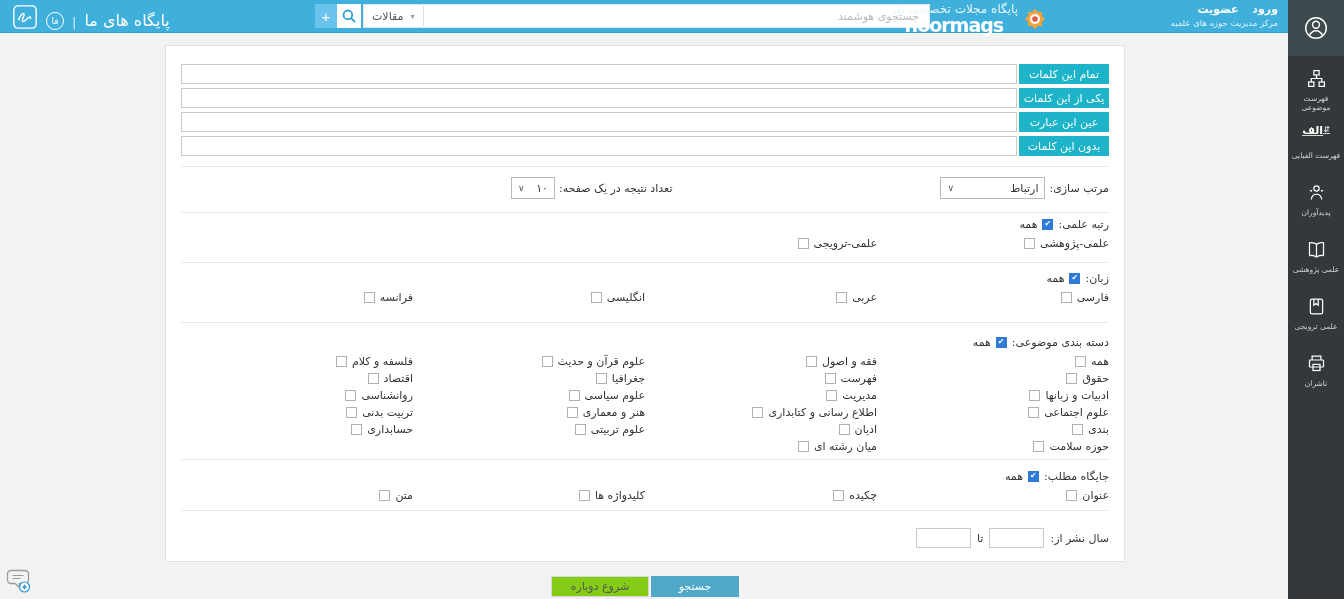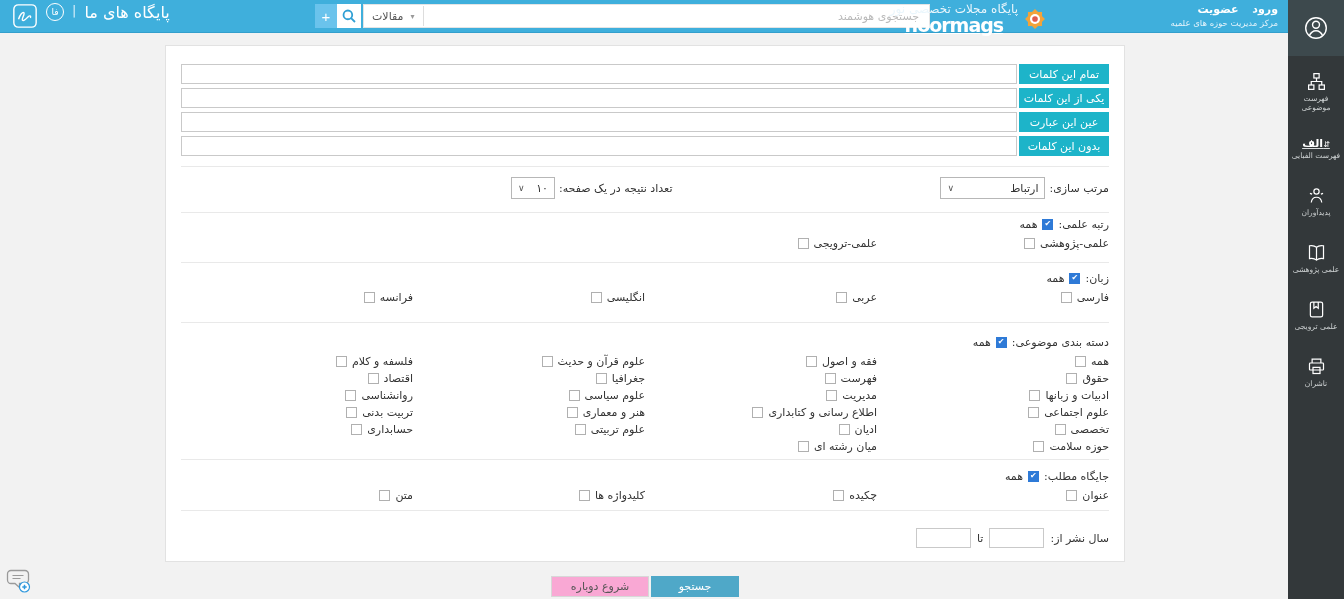--- a/index.html
+++ b/index.html
@@ -2,21 +2,21 @@
 <html lang="fa"><head>
 <meta charset="utf-8">
 <style>
   * { box-sizing: border-box; margin: 0; padding: 0; }
   html,body { width:1344px; height:599px; overflow:hidden; }
   body { font-family:"DejaVu Sans", sans-serif; background:#f2f2f2; position:relative; }
 
   
   .topbar { position:absolute; left:0; top:0; width:1288px; height:33px;
             background:#3fafdc; border-bottom:1px solid #339fcc; z-index:5; }
-  .tb-left { position:absolute; left:12px; top:3px; height:27px; display:flex; align-items:flex-start; gap:8px; color:#fff; }
+  .tb-left { position:absolute; left:12px; top:3px; height:27px; display:flex; align-items:flex-end; gap:8px; color:#fff; }
   .sq-icon { width:26px; height:26px; display:inline-flex; }
   .fa-badge { width:18px; height:18px; border:1px solid #fff; border-radius:50%; color:#fff;
               font-size:9px; display:inline-flex; align-items:center; justify-content:center; cursor:pointer; }
   .tb-sep { color:#d8eefa; font-size:13px; }
   .tb-link { color:#fff; font-size:16px; text-decoration:none; cursor:pointer; }
 
   .search-cluster { position:absolute; left:315px; top:4px; width:615px; height:24px; display:flex; }
   .plus-btn { width:22px; height:24px; background:#6ac3ec; border:none; color:#fff; font-size:15px; cursor:pointer; }
   .qbtn { width:24px; height:24px; background:#fff; border:none; padding:3px; cursor:pointer; }
   .search-input-wrap { position:relative; flex:1; height:24px; margin-left:2px; }
@@ -35,21 +35,21 @@
 
   .tb-right { position:absolute; right:10px; top:3px; text-align:right; color:#fff; direction:rtl; }
   .tb-right .l1 { font-size:11px; font-weight:bold; }
   .tb-right .l1 a { color:#fff; text-decoration:none; margin-left:10px; cursor:pointer; }
   .tb-right .l2 { font-size:8.5px; color:#e3f3fb; margin-top:2px; cursor:pointer; }
 
   
   .sidebar { position:absolute; right:0; top:0; width:56px; height:599px; background:#33383a; z-index:6; }
   .user-block { height:56px; background:#3d494d; display:flex; align-items:center; justify-content:center; cursor:pointer; }
   .side-item { height:57px; text-align:center; color:#d9dcdd; padding-top:12px; cursor:pointer; }
-  .side-ic { height:24px; display:flex; align-items:flex-end; justify-content:center;text-decoration:underline; }
+  .side-ic { height:24px; display:flex; align-items:flex-start; justify-content:center;text-decoration:underline; }
   .side-ic svg { width:21px; height:21px; }
   .side-lbl { font-size:7.5px; margin-top:2px; color:#cfd3d4; }
   .alef-ic { color:#fff; font-size:11px; font-weight:bold; line-height:1; }
   .alef-sort { font-size:8px; color:#fff; }
 
   
   .panel { position:absolute; left:165px; top:45px; width:960px; height:517px;
            background:#fff; border:1px solid #e2e2e2; direction:rtl; }
   .divline { position:absolute; left:15px; right:15px; height:1px; background:#e9e9e9; }
 
@@ -84,21 +84,21 @@
 
   .yearrow { position:absolute; top:482px; right:15px; display:flex; align-items:center; gap:6px;
              font-size:11px; color:#333; }
   .yr-input { width:55px; height:20px; border:1px solid #c9c9c9; font-family:inherit; padding:0 4px; font-size:11px; }
 
   
   .actions { position:absolute; left:165px; top:576px; width:960px; display:flex;
              justify-content:center; gap:2px; direction:rtl; }
   .btn-go { width:88px; height:21px; background:#4fa8c8; color:#fff; border:none; font-size:11px;
             font-family:inherit; cursor:pointer; }
-  .btn-reset { width:98px; height:21px; background:#f9a8d4; color:#555; border:1px solid #d7d7d7;
+  .btn-reset { width:98px; height:21px; background:#84cc16; color:#555; border:1px solid #d7d7d7;
                font-size:11px; font-family:inherit; cursor:pointer; }
 
   .chat-widget { position:absolute; left:4px; top:566px; width:28px; height:28px; cursor:pointer; }
 </style>
 </head>
 <body>
 
 <header class="topbar">
   <div class="tb-left">
     <span class="sq-icon">
@@ -375,21 +375,21 @@
           <label class="cbi">
        <input type="checkbox" style="">
        <span>هنر و معماری</span>
      </label>
           <label class="cbi">
        <input type="checkbox" style="">
        <span>تربیت بدنی</span>
      </label>
           <label class="cbi">
        <input type="checkbox" style="">
-       <span>تخصصی</span>
+       <span>بندی</span>
      </label>
           <label class="cbi">
        <input type="checkbox" style="">
        <span>ادیان</span>
      </label>
           <label class="cbi">
        <input type="checkbox" style="">
        <span>علوم تربیتی</span>
      </label>
           <label class="cbi">

